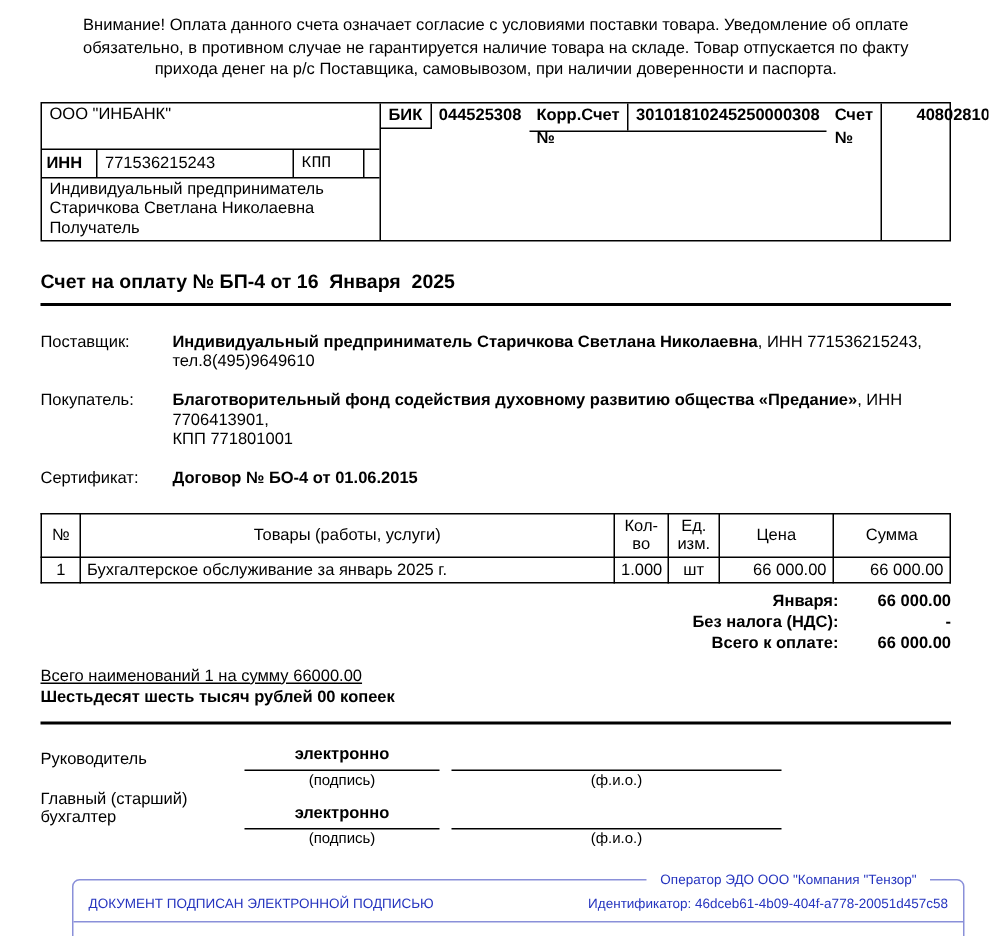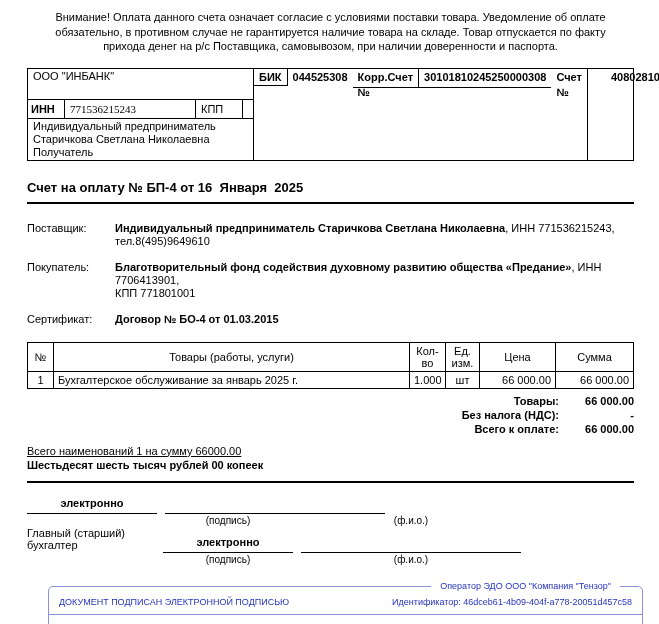--- a/index.html
+++ b/index.html
@@ -14,22 +14,22 @@
 
   
   .warning{text-align:center;line-height:1.32;padding:0 26px;font-size:11px;}
 
   
   .bank-table{display:flex;border:1.5px solid #000;margin-top:14px;}
   .bt-left{width:59.2%;display:flex;flex-direction:column;}
   .bt-row-a{height:28px;border-bottom:1.5px solid #000;padding:1px 5px;line-height:13px;}
   .bt-row-b{height:18px;display:flex;border-bottom:1.5px solid #000;align-items:center;line-height:16px;}
   .cell-inn-label{width:30px;border-right:1.5px solid #000;padding:0 3px;align-self:stretch;display:flex;align-items:center;font-weight:bold;}
-  .cell-inn-value{width:120px;border-right:1.5px solid #000;padding:0 5px;align-self:stretch;display:flex;align-items:center;font-family:Liberation Serif, serif;}
-  .cell-kpp-label{width:36px;border-right:1.5px solid #000;padding:0 5px;align-self:stretch;display:flex;align-items:center;}
+  .cell-inn-value{width:120px;border-right:1.5px solid #000;padding:0 5px;align-self:stretch;display:flex;align-items:center;}
+  .cell-kpp-label{width:36px;border-right:1.5px solid #000;padding:0 5px;align-self:stretch;display:flex;align-items:center;font-family:Liberation Mono, monospace;}
   .cell-kpp-value{flex:1;padding:0 5px;}
   .bt-row-c{flex:1;padding:1px 5px;line-height:13px;}
   .bt-right{flex:1;border-left:1.5px solid #000;display:flex;flex-direction:row;font-weight:bold;}
   .bt-r-row{display:flex;}
   .bt-r-label{width:36.5%;padding:1px 5px;border-right:1.5px solid #000;line-height:15px;}
   .bt-r-value{flex:1;padding:1px 5px;line-height:15px;}
   .bt-r1{height:17px;}
   .bt-r1 .bt-r-label{border-bottom:1.5px solid #000;}
   .bt-r2{height:18px;border-bottom:1.5px solid #000;}
   .bt-r3{flex:1;gap:18px;}
@@ -150,21 +150,21 @@
     </div>
     <div class="party-row">
       <div class="party-label">Покупатель:</div>
       <div class="party-value">
         <span class="b">Благотворительный фонд содействия духовному развитию общества «Предание»</span><span>, ИНН 7706413901,</span>
         <div>КПП 771801001</div>
       </div>
     </div>
     <div class="party-row">
       <div class="party-label">Сертификат:</div>
-      <div class="party-value b">Договор № БО-4 от 01.03.2015</div>
+      <div class="party-value b">Договор № БО-4 от 01.06.2015</div>
     </div>
   </div>
 
   <table class="items">
     <colgroup>
       <col class="col-num">
         <col>
         <col class="col-qty">
         <col class="col-unit">
         <col class="col-price">
@@ -187,40 +187,41 @@
         <td class="r">1.000</td>
         <td class="c">шт</td>
         <td class="r">66 000.00</td>
         <td class="r">66 000.00</td>
       </tr>
     </tbody>
   </table>
 
   <div class="totals">
     <div class="totals-row">
-      <div>Товары:</div>
+      <div>Января:</div>
       <div class="t-value">66 000.00</div>
     </div>
     <div class="totals-row">
       <div>Без налога (НДС):</div>
       <div class="t-value">-</div>
     </div>
     <div class="totals-row">
       <div>Всего к оплате:</div>
       <div class="t-value">66 000.00</div>
     </div>
     <div class="count-line">Всего наименований 1 на сумму 66000.00</div>
     <div class="words-line">Шестьдесят шесть тысяч рублей 00 копеек</div>
   </div>
 
   <hr class="rule sig-rule">
 
   <div class="sig-block">
 
     <div class="sig-row">
+      <div class="sig-role">Руководитель</div>
       <div class="sig-sign">
         <div class="sig-top">электронно</div>
       </div>
       <div class="sig-fio">
         <div class="fio-top"></div>
       </div>
     </div>
     <div class="cap-row">
       <div class="sig-role"></div>
       <div class="sig-sign sig-caption">(подпись)</div>

